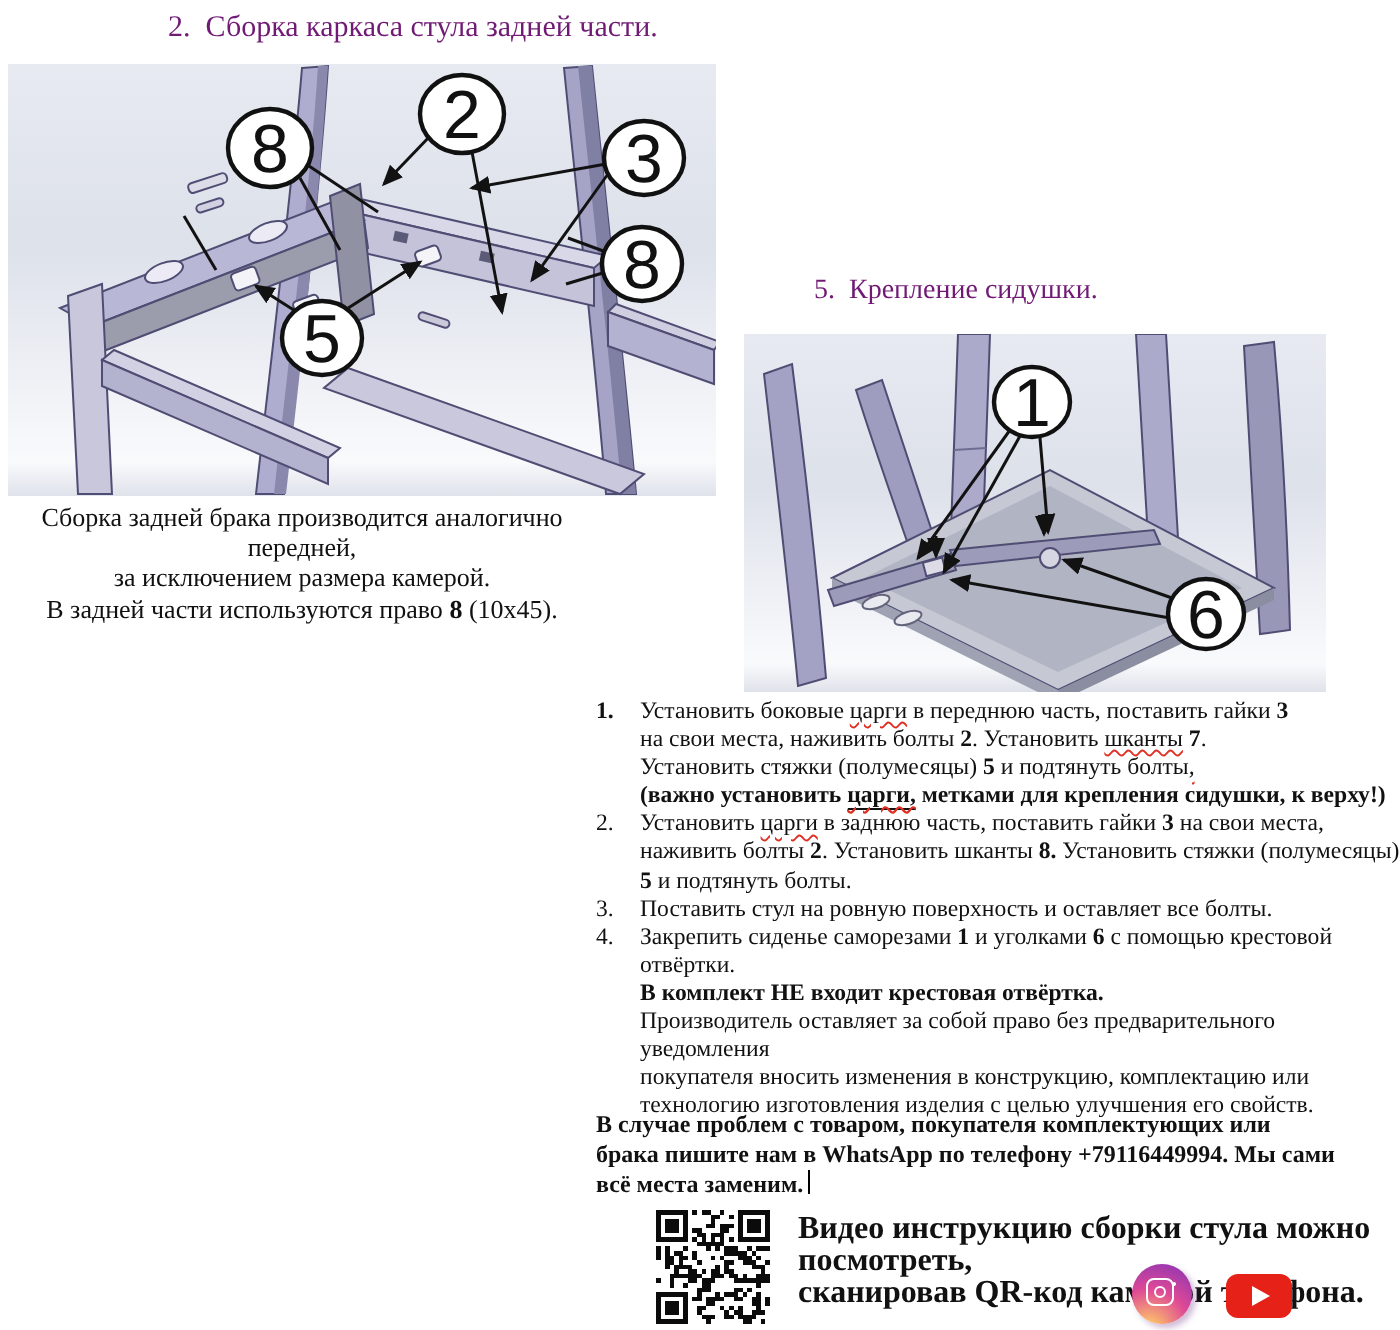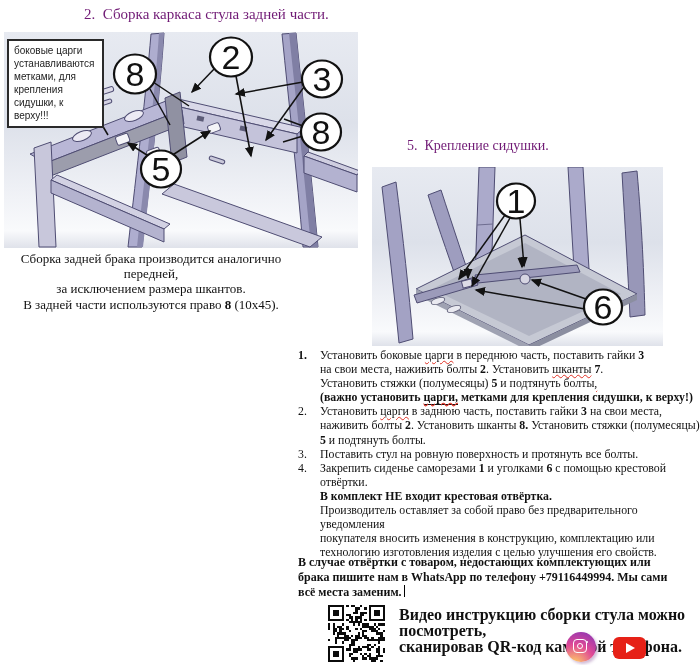--- a/index.html
+++ b/index.html
@@ -113,24 +113,23 @@
       </g>
       <g>
         <ellipse cx="317" cy="100" rx="20" ry="18.5" fill="#fff" stroke="#111" stroke-width="2.2"></ellipse>
         <text class="balloon-num" x="317" y="112" text-anchor="middle">8</text>
       </g>
       <g>
         <ellipse cx="157" cy="137" rx="20" ry="18.5" fill="#fff" stroke="#111" stroke-width="2.2"></ellipse>
         <text class="balloon-num" x="157" y="149" text-anchor="middle">5</text>
       </g>
     </svg>
-    <div class="abs" id="note-box">боковые царги устанавливаются метками, для крепления сидушки, к верху!!!</div>
   </div>
 
-  <div class="abs" id="left-caption"><span>Сборка задней брака производится аналогично передней,</span><br><span>за исключением размера шкантов.</span><br><span>В задней части используются право </span><span class="b">8</span><span> (10x45).</span></div>
+  <div class="abs" id="left-caption"><span>Сборка задней брака производится аналогично передней,</span><br><span>за исключением размера камерой.</span><br><span>В задней части используются право </span><span class="b">8</span><span> (10x45).</span></div>
 
   <div class="abs title" id="title3">5.  Крепление сидушки.</div>
 
   <div class="abs diagram" id="right-diagram">
     <svg width="291" height="179" viewBox="0 0 291 179">
       <defs>
         <marker id="ah2" markerWidth="8" markerHeight="8" refX="6" refY="3" orient="auto">
           <path d="M0,0L7,3L0,6z" fill="#121212"></path>
         </marker>
       </defs>
@@ -177,29 +176,29 @@
     <div class="item">
       <div class="marker"><span class="b">1.</span></div>
       <div class="content"><span>Установить боковые </span><span class="wavy">царги</span><span> в переднюю часть, поставить гайки </span><span class="b">3</span><br><span>на свои места, наживить болты </span><span class="b">2</span><span>. Установить </span><span class="wavy">шканты</span><span> </span><span class="b">7</span><span>.</span><br><span>Установить стяжки (полумесяцы) </span><span class="b">5</span><span> и подтянуть болты</span><span class="wavy">,</span><br><span class="bu">(важно установить </span><span class="bu wavy">царги,</span><span class="bu"> метками для крепления сидушки, к верху!)</span></div>
     </div>
     <div class="item">
       <div class="marker"><span>2.</span></div>
       <div class="content"><span>Установить </span><span class="wavy">царги</span><span> в заднюю часть, поставить гайки </span><span class="b">3</span><span> на свои места,</span><br><span>наживить болты </span><span class="b">2</span><span>. Установить шканты </span><span class="bu">8.</span><span> Установить стяжки (полумесяцы)</span><br><span class="b">5</span><span> и подтянуть болты.</span></div>
     </div>
     <div class="item">
       <div class="marker"><span>3.</span></div>
-      <div class="content"><span>Поставить стул на ровную поверхность и протянуть все болты.</span></div>
+      <div class="content"><span>Поставить стул на ровную поверхность и оставляет все болты.</span></div>
     </div>
     <div class="item">
       <div class="marker"><span>4.</span></div>
       <div class="content"><span> Закрепить сиденье саморезами </span><span class="b">1</span><span> и уголками </span><span class="b">6</span><span> с помощью крестовой</span><br><span>отвёртки.</span><br><span class="bu">В комплект НЕ входит крестовая отвёртка.</span><br><span>Производитель оставляет за собой право без предварительного уведомления</span><br><span>покупателя вносить изменения в конструкцию, комплектацию или</span><br><span>технологию изготовления изделия с целью улучшения его свойств.</span></div>
     </div>
   </div>
 
-  <div class="abs" id="whatsapp"><span class="bu">В случае отвёртки с товаром, недостающих комплектующих или</span><br><span class="bu">брака пишите нам в WhatsApp по телефону +79116449994. Мы сами</span><br><span class="bu">всё места заменим.</span><span class="cursor"></span></div>
+  <div class="abs" id="whatsapp"><span class="bu">В случае проблем с товаром, покупателя комплектующих или</span><br><span class="bu">брака пишите нам в WhatsApp по телефону +79116449994. Мы сами</span><br><span class="bu">всё места заменим.</span><span class="cursor"></span></div>
 
   <svg class="abs" id="qr-code" viewBox="0 0 25 25" shape-rendering="crispEdges">
       <rect x="0" y="0" width="1" height="1" fill="#0b0b0b"></rect>
       <rect x="1" y="0" width="1" height="1" fill="#0b0b0b"></rect>
       <rect x="2" y="0" width="1" height="1" fill="#0b0b0b"></rect>
       <rect x="3" y="0" width="1" height="1" fill="#0b0b0b"></rect>
       <rect x="4" y="0" width="1" height="1" fill="#0b0b0b"></rect>
       <rect x="5" y="0" width="1" height="1" fill="#0b0b0b"></rect>
       <rect x="6" y="0" width="1" height="1" fill="#0b0b0b"></rect>
       <rect x="8" y="0" width="1" height="1" fill="#0b0b0b"></rect>

